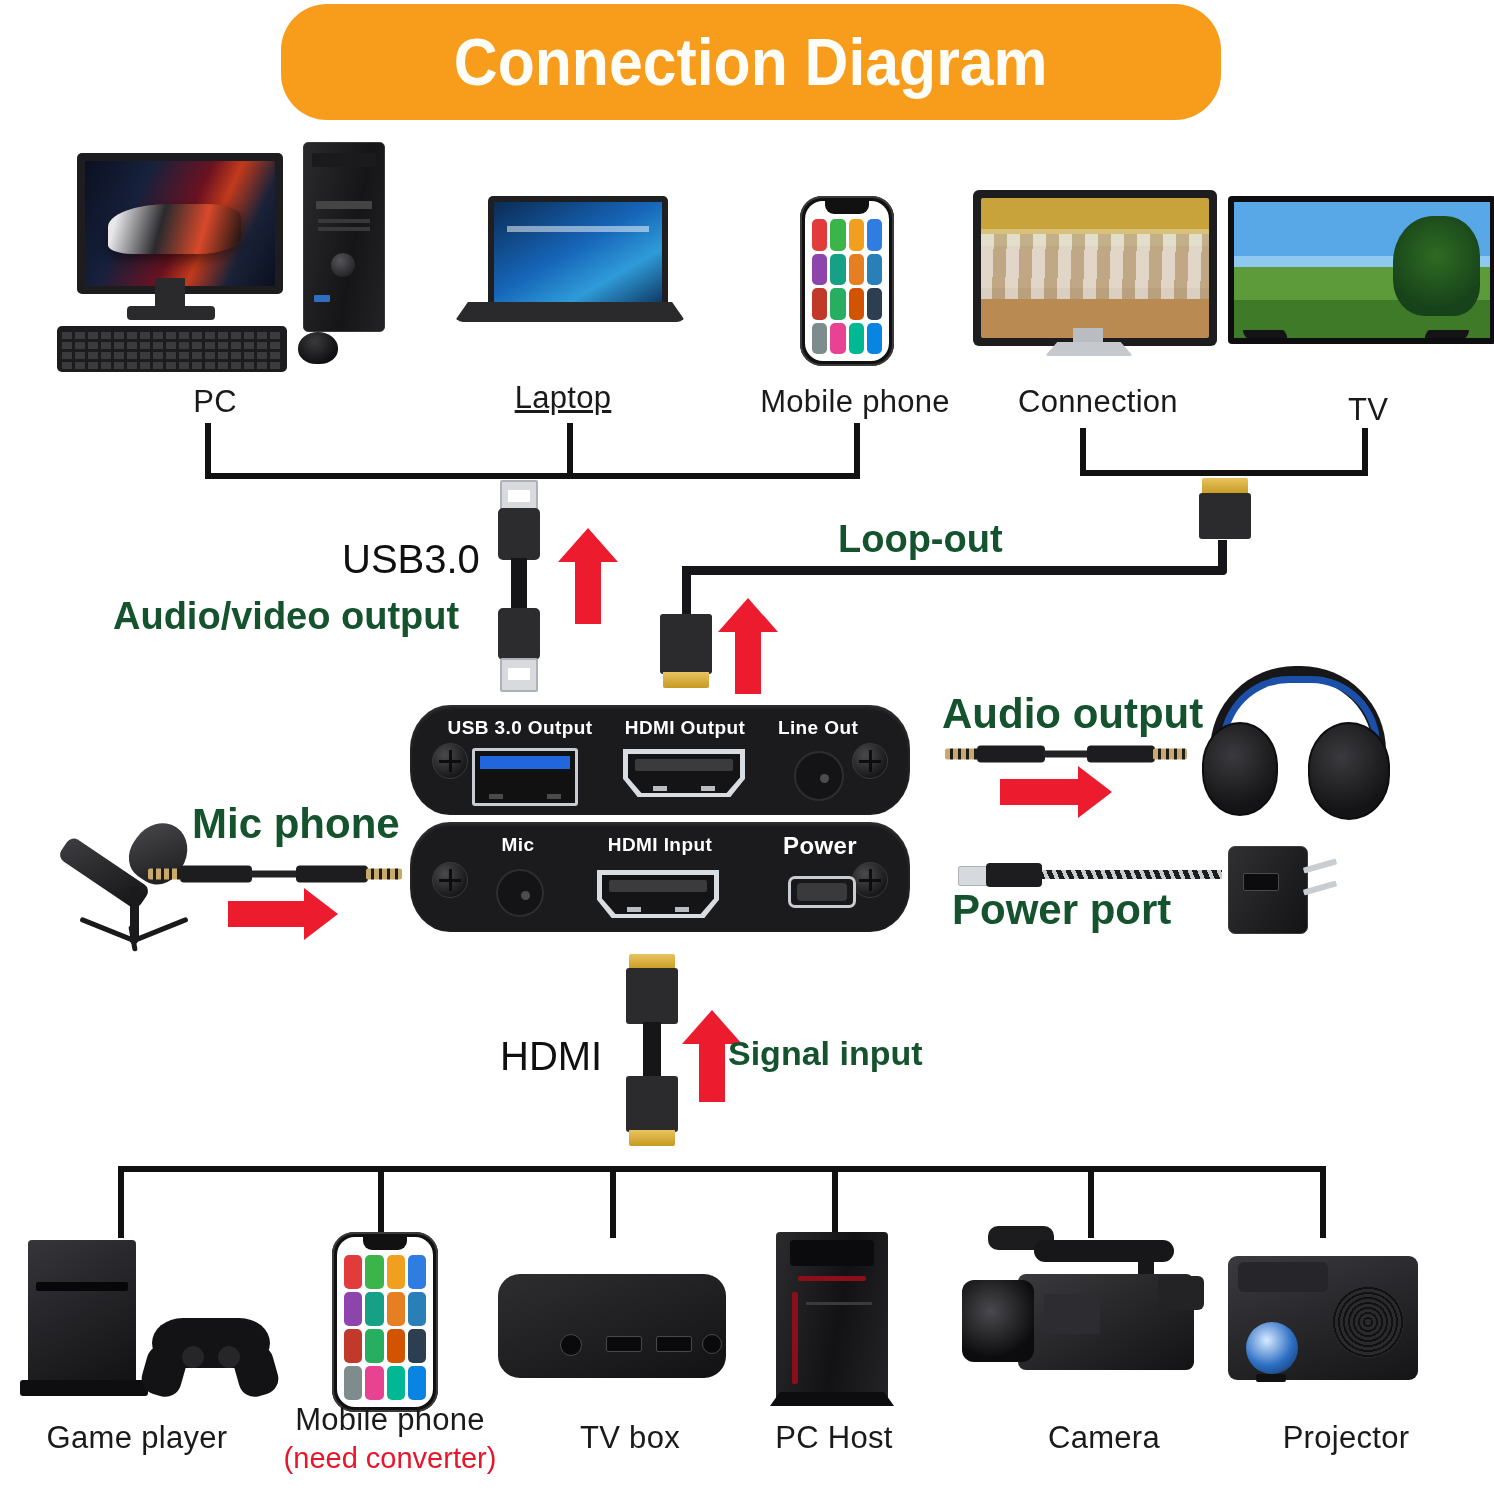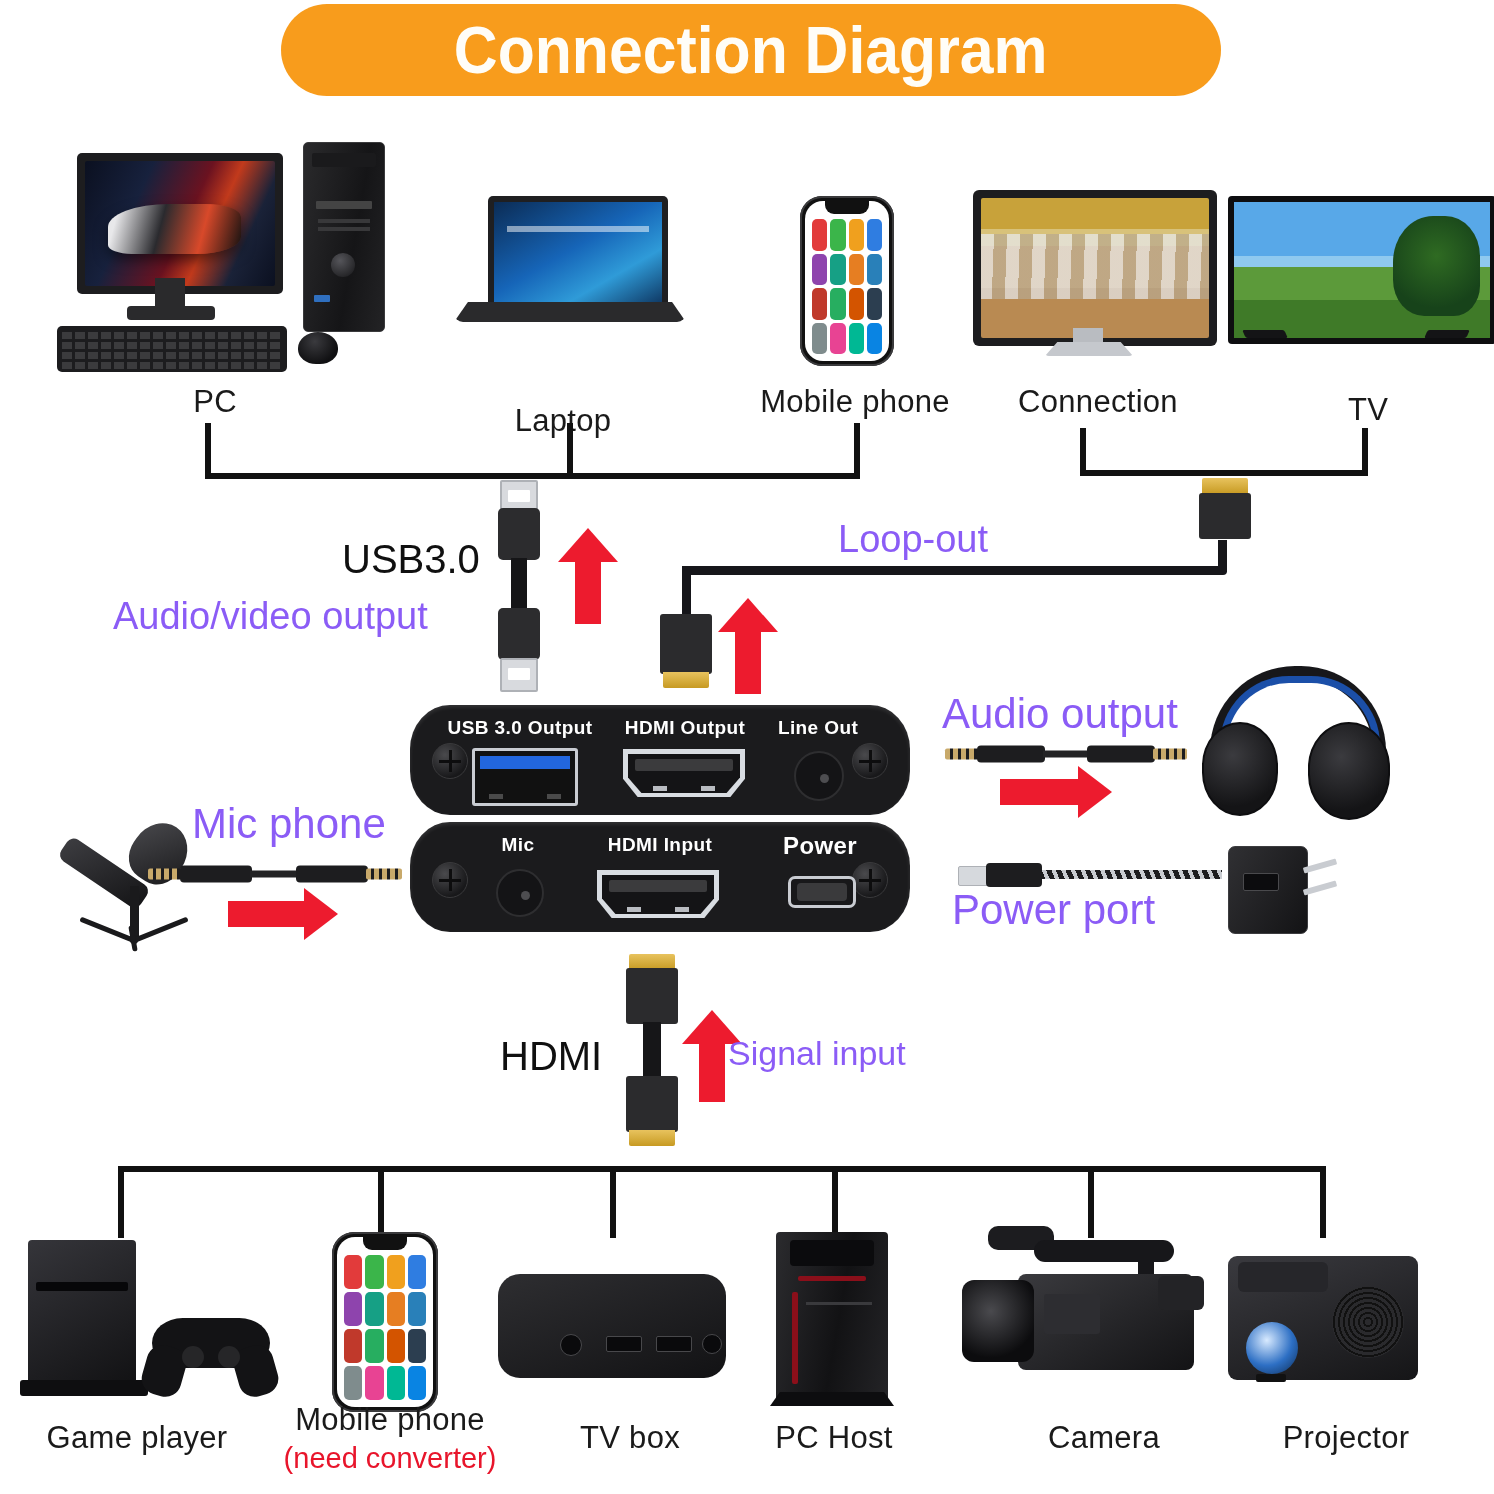--- a/index.html
+++ b/index.html
@@ -2,29 +2,29 @@
 <html><head>
 <meta charset="utf-8">
 <style>
   html,body{margin:0;padding:0;background:#ffffff;}
   body{width:1494px;height:1494px;position:relative;overflow:hidden;
        font-family:"Liberation Sans", sans-serif;}
   .stage{position:absolute;left:0;top:0;width:1494px;height:1494px;}
   .abs{position:absolute;}
 
   
-  #title-banner{left:281px;top:4px;width:940px;height:92px;border-radius:46px;
+  #title-banner{left:281px;top:4px;width:940px;height:116px;border-radius:46px;
       background:#F89C1C;display:flex;align-items:center;justify-content:center;}
   #title-banner .txt{color:#fffdf7;font-size:66px;font-weight:bold;letter-spacing:0px;
       transform:scaleX(.92);white-space:nowrap;
       font-family:"Liberation Sans Narrow","Liberation Sans",sans-serif;}
 
   
   .lbl{font-size:31px;color:#1a1a1a;white-space:nowrap;letter-spacing:.3px;}
-  .lbl-red{font-size:38px;color:#8b5cf6;white-space:nowrap;font-weight:400;}
+  .lbl-red{font-size:38px;color:#14532d;white-space:nowrap;font-weight:700;}
   .lbl-red-s{font-size:29px;color:#e8152b;white-space:nowrap;}
   .lbl-blk-big{font-size:40px;color:#101010;white-space:nowrap;}
   .ctr{transform:translateX(-50%);text-align:center;}
 
   
   .hline{background:#111;height:6px;}
   .vline{background:#111;width:6px;}
   .ar-wrap{position:absolute;}
   .ar-up .shaft{position:absolute;background:#ED1B2E;width:26px;left:17px;bottom:0;}
   .ar-up .head{position:absolute;width:0;height:0;left:0;top:0;
@@ -216,21 +216,21 @@
 
   <div class="abs" style="left:440px;top:196px;width:250px;height:140px;">
     <div class="laptop-lid" style="left:48px;top:0;width:168px;height:108px;">
       <div class="laptop-scr">
           <div class="pic-blue"></div>
         </div>
     </div>
     <div class="laptop-base" style="left:14px;top:106px;width:232px;height:20px;
          clip-path:polygon(6% 0,94% 0,100% 100%,0 100%);"></div>
   </div>
-  <div class="abs lbl ctr" style="left:563px;top:403px;">Laptop</div>
+  <div class="abs lbl ctr" style="left:563px;top:380px;text-decoration:underline;">Laptop</div>
 
   <div class="abs phone" style="left:800px;top:196px;width:84px;height:160px;">
     <div class="notch"></div>
     <div class="phone-scr">
       <div class="appgrid">
         <i style="background:#e23b3b"></i>
           <i style="background:#3bb54a"></i>
           <i style="background:#f0a01e"></i>
           <i style="background:#2f7de1"></i>
         <i style="background:#8e44ad"></i>

